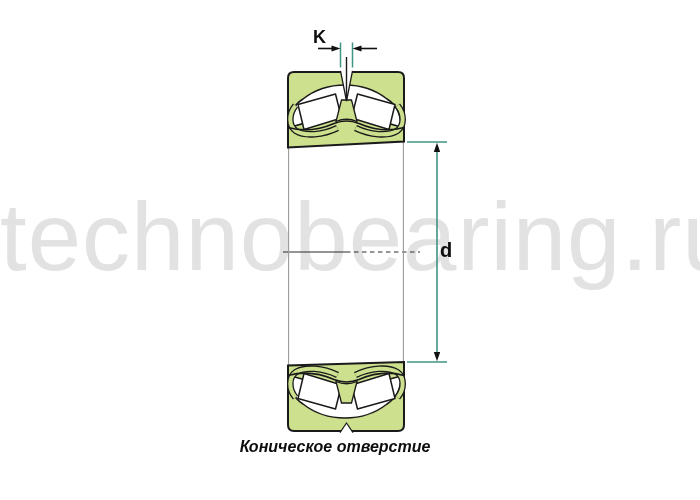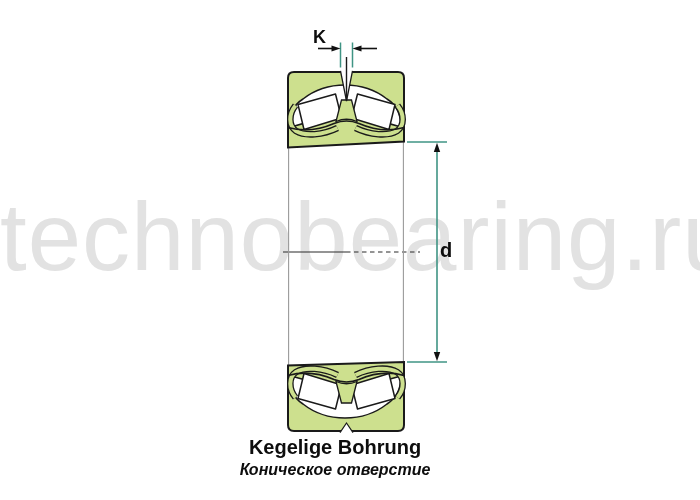--- a/index.html
+++ b/index.html
@@ -103,15 +103,14 @@
     <line x1="437" y1="147" x2="437" y2="357" stroke="var(--dim-line)" stroke-width="1.6"></line>
     <polygon points="437,142.8 433.8,152 440.2,152" fill="#111"></polygon>
     <polygon points="437,361.2 433.8,352 440.2,352" fill="#111"></polygon>
   </g>
 </svg>
 
 <div class="lbl lbl-k">K</div>
 <div class="lbl lbl-d">d</div>
 
 <div class="caption">
-  <div class="de">Kegelige Bohrung</div>
   <div class="ru">Коническое отверстие</div>
 </div>
 
 </body></html>

